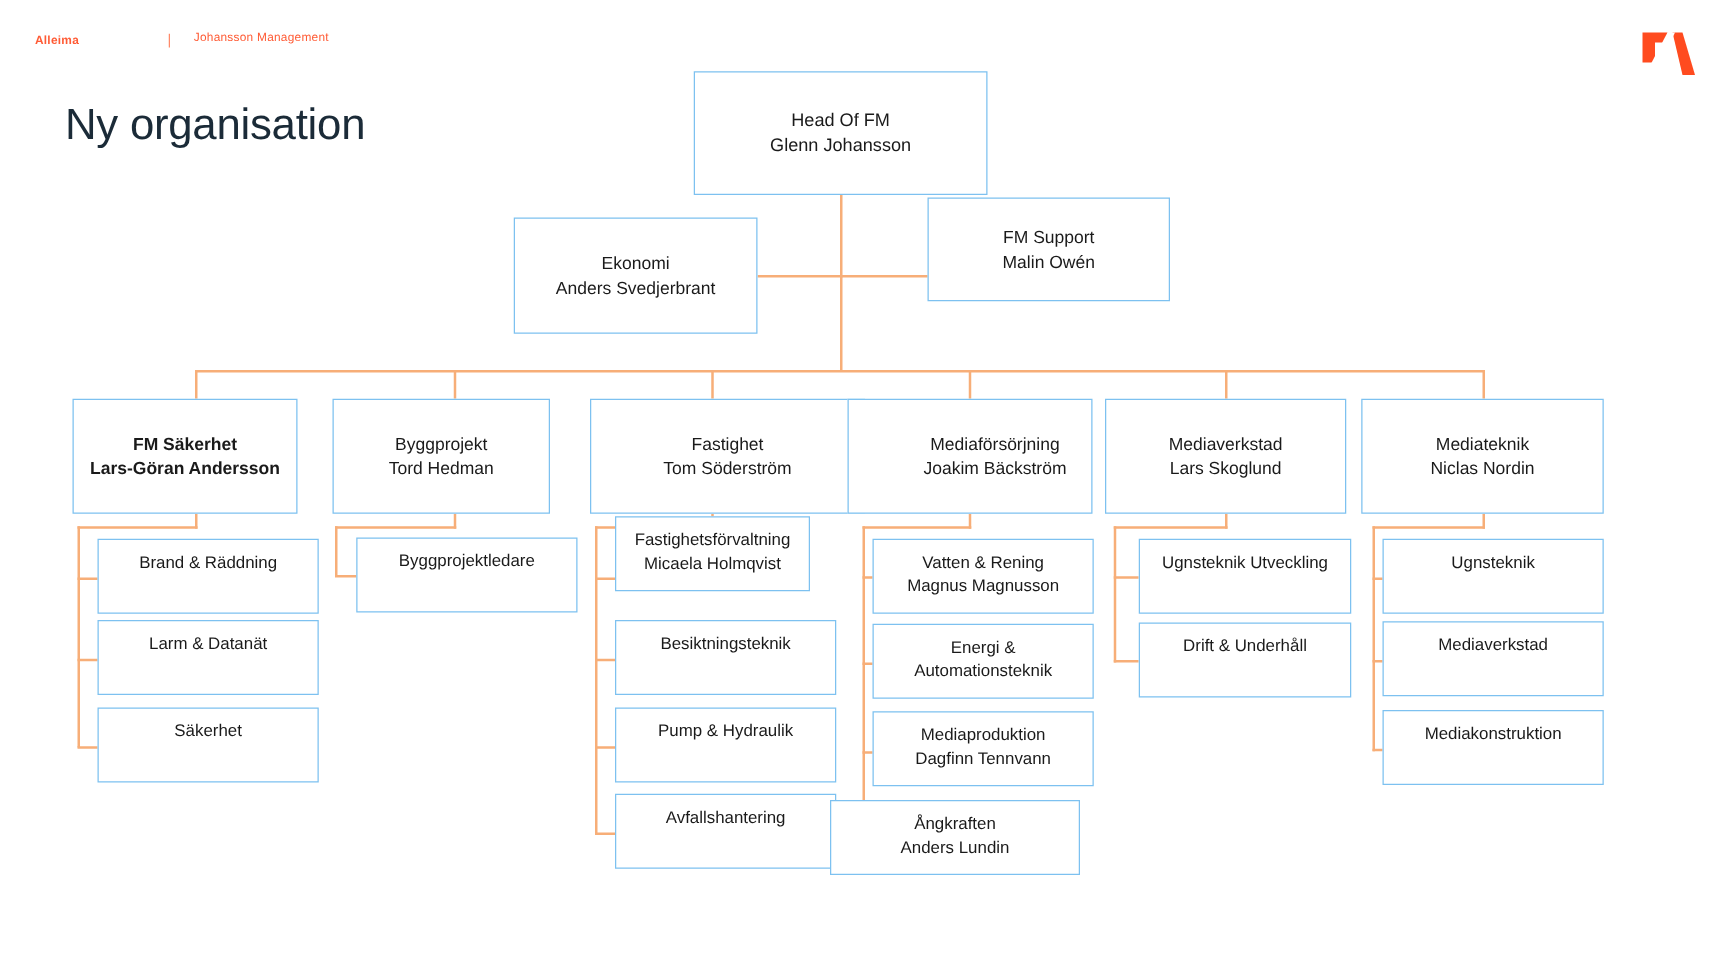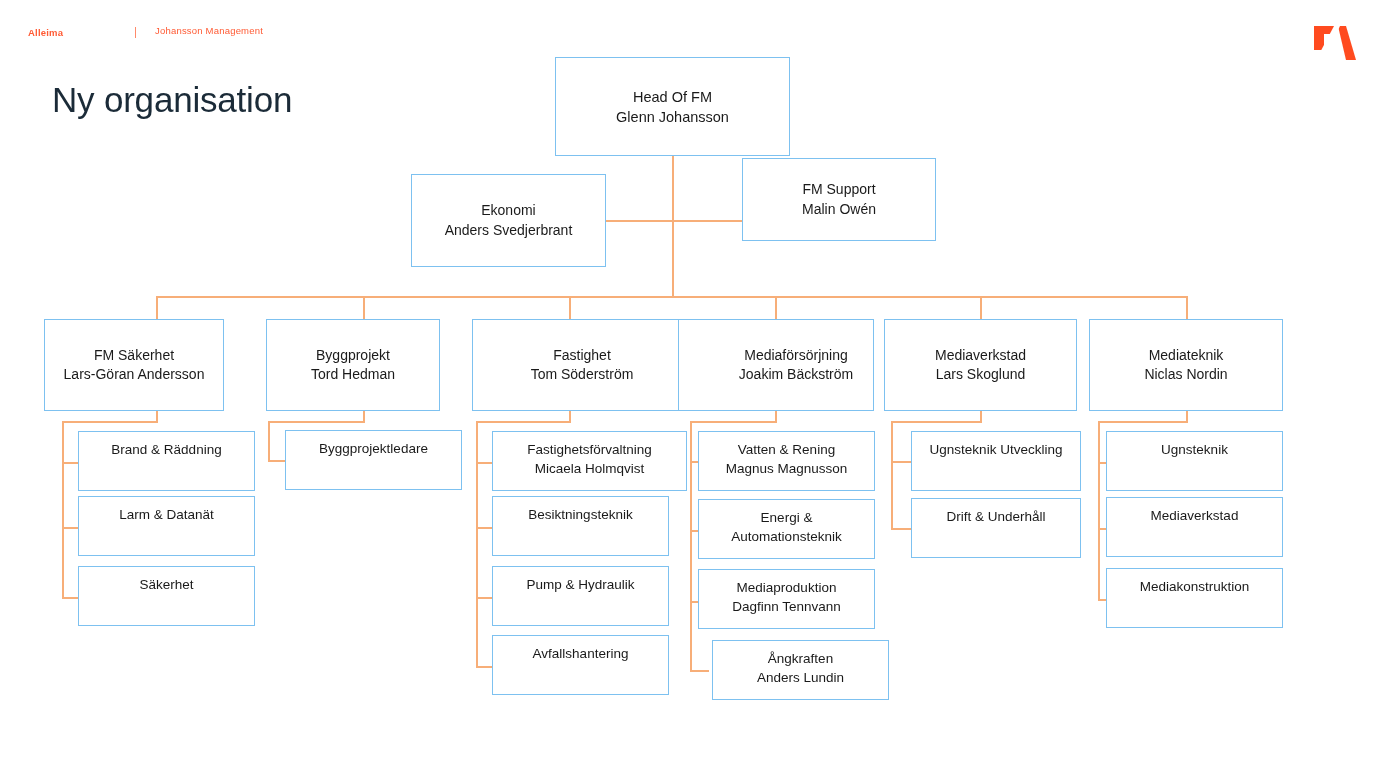--- a/index.html
+++ b/index.html
@@ -195,21 +195,21 @@
 
   <div class="node lvl2" style="left:411px; top:174px; width:195px; height:93px;">
     <span class="node-text">Ekonomi
 Anders Svedjerbrant</span>
   </div>
   <div class="node lvl2" style="left:742px; top:158px; width:194px; height:83px;align-items:center;">
     <span class="node-text">FM Support
 Malin Owén</span>
   </div>
 
-  <div class="node lvl3" style="left:44px; top:319px; width:180px; height:92px;">
+  <div class="node lvl3" style="left:58px; top:319px; width:180px; height:92px;font-weight:bold;">
     <span class="node-text">FM Säkerhet
 Lars-Göran Andersson</span>
   </div>
   <div class="node lvl3" style="left:266px; top:319px; width:174px; height:92px;">
     <span class="node-text">Byggprojekt
 Tord Hedman</span>
   </div>
   <div class="node lvl3" style="left:472px; top:319px; width:220px; height:92px;">
     <span class="node-text">Fastighet
 Tom Söderström</span>
@@ -234,21 +234,21 @@
     <span class="node-text">Larm &amp; Datanät</span>
   </div>
   <div class="node leaf" style="left:78px; top:566px; width:177px; height:60px;">
     <span class="node-text">Säkerhet</span>
   </div>
 
   <div class="node leaf" style="left:285px; top:430px; width:177px; height:60px;">
     <span class="node-text">Byggprojektledare</span>
   </div>
 
-  <div class="node leaf" style="left:492px; top:431px; width:195px; height:60px;">
+  <div class="node leaf" style="left:492px; top:413px; width:156px; height:60px;">
     <span class="node-text">Fastighetsförvaltning
 Micaela Holmqvist</span>
   </div>
   <div class="node leaf" style="left:492px; top:496px; width:177px; height:60px;">
     <span class="node-text">Besiktningsteknik</span>
   </div>
   <div class="node leaf" style="left:492px; top:566px; width:177px; height:60px;">
     <span class="node-text">Pump &amp; Hydraulik</span>
   </div>
   <div class="node leaf" style="left:492px; top:635px; width:177px; height:60px;">
@@ -260,21 +260,21 @@
 Magnus Magnusson</span>
   </div>
   <div class="node leaf" style="left:698px; top:499px; width:177px; height:60px;">
     <span class="node-text">Energi &amp;
 Automationsteknik</span>
   </div>
   <div class="node leaf" style="left:698px; top:569px; width:177px; height:60px;">
     <span class="node-text">Mediaproduktion
 Dagfinn Tennvann</span>
   </div>
-  <div class="node leaf" style="left:712px; top:640px; width:177px; height:60px;">
+  <div class="node leaf" style="left:664px; top:640px; width:200px; height:60px;">
     <span class="node-text">Ångkraften
 Anders Lundin</span>
   </div>
 
   <div class="node leaf" style="left:911px; top:431px; width:170px; height:60px;">
     <span class="node-text">Ugnsteknik Utveckling</span>
   </div>
   <div class="node leaf" style="left:911px; top:498px; width:170px; height:60px;">
     <span class="node-text">Drift &amp; Underhåll</span>
   </div>

